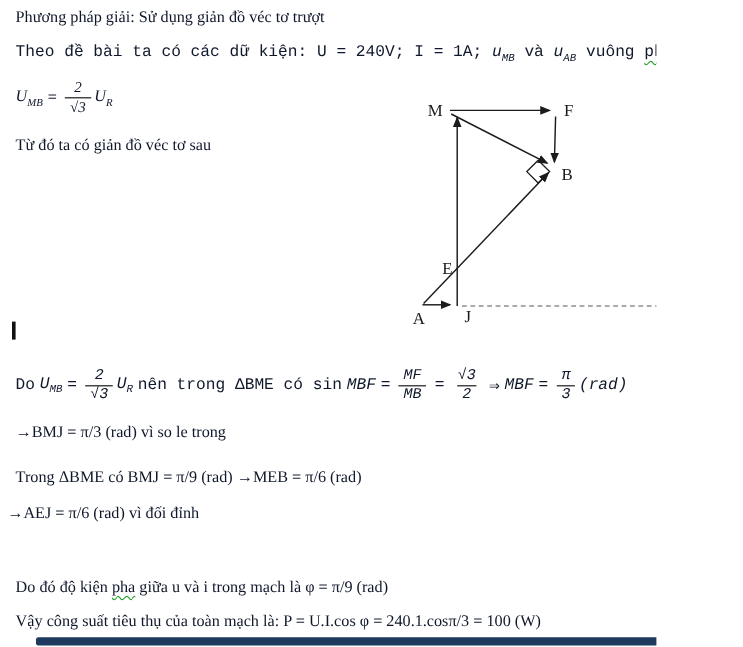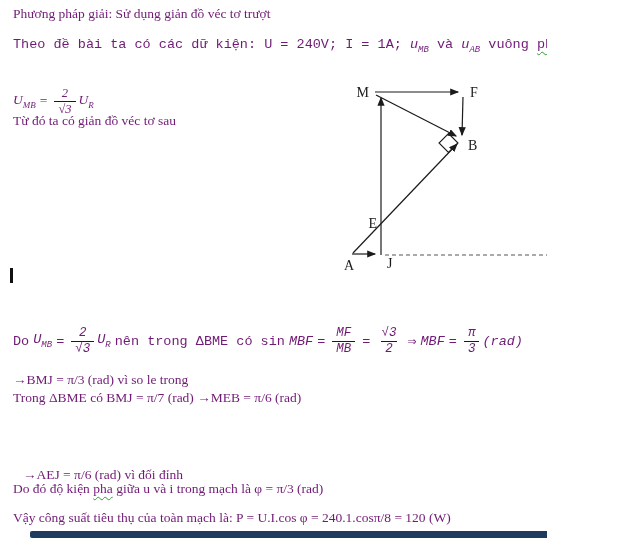--- a/index.html
+++ b/index.html
@@ -1,23 +1,23 @@
 <!DOCTYPE html>
 <html><head>
 <meta charset="utf-8">
 <style>
   html,body{margin:0;padding:0;background:#fff;}
   #page{position:relative;width:547px;height:539px;background:#ffffff;overflow:hidden;
-        font-family:"Liberation Serif","DejaVu Serif",serif;color:#701a75;font-size:13.5px;}
+        font-family:"Liberation Serif","DejaVu Serif",serif;color:#0f172a;font-size:13.5px;}
   .absline{position:absolute;white-space:nowrap;}
   .it{font-style:italic;}
   sub.vs{font-size:9px;font-style:italic;vertical-align:-4px;letter-spacing:0;}
   .squig{text-decoration-line:underline;text-decoration-style:wavy;
          text-decoration-color:#2f9e2f;text-decoration-thickness:1px;text-underline-offset:3px;}
-  .mathrow{display:flex;align-items:center;margin-top:20px;}
+  .mathrow{display:flex;align-items:center;}
   .frac{display:inline-flex;flex-direction:column;align-items:center;line-height:1.15;
         font-size:12.5px;font-style:italic;margin:0 3px;}
   .frac .den{border-top:1px solid #1b1b1b;}
   .frac .num,.frac .den{padding:0 4px;}
   .op{margin:0 4px;}
   .cursor{position:absolute;left:10px;top:268px;width:3px;height:15px;background:#111;}
   .hscroll{position:absolute;left:30px;top:531px;width:561px;height:7px;
            background:#1e3a5f;border-radius:2px;}
   svg text{font-family:"Liberation Serif","DejaVu Serif",serif;font-size:14px;fill:#1b1b1b;}
 </style>
@@ -106,25 +106,25 @@
     <span class="op" style="font-size:15px;">⇒</span>
     <span class="it">MBF</span>
     <span class="op">=</span>
     <span class="frac">
         <span class="num">π</span>
         <span class="den">3</span>
       </span>
     <span class="it">(rad)</span>
   </div>
 
-  <div class="absline" style="left:13px;top:372px;">→BMJ = π/3 (rad) vì so le trong</div>
-  <div class="absline" style="left:13px;top:390px;">Trong ΔBME có BMJ = π/7 (rad) →MEB = π/6 (rad)</div>
-  <div class="absline" style="left:23px;top:420px;margin-top:47px;">→AEJ = π/6 (rad) vì đối đỉnh</div>
+  <div class="absline" style="left:13px;top:352px;">→BMJ = π/3 (rad) vì so le trong</div>
+  <div class="absline" style="left:13px;top:390px;">Trong ΔBME có BMJ = π/9 (rad) →MEB = π/6 (rad)</div>
+  <div class="absline" style="left:6px;top:420px;">→AEJ = π/6 (rad) vì đối đỉnh</div>
 
   <div class="absline" style="left:13px;top:481px;">
-    <span>Do đó độ kiện </span><span class="squig">pha</span><span> giữa u và i trong mạch là φ = π/3 (rad)</span>
+    <span>Do đó độ kiện </span><span class="squig">pha</span><span> giữa u và i trong mạch là φ = π/9 (rad)</span>
   </div>
 
-  <div class="absline" style="left:13px;top:510px;">Vậy công suất tiêu thụ của toàn mạch là: P = U.I.cos φ = 240.1.cosπ/8 = 120 (W)</div>
+  <div class="absline" style="left:13px;top:510px;">Vậy công suất tiêu thụ của toàn mạch là: P = U.I.cos φ = 240.1.cosπ/3 = 100 (W)</div>
 
   <div class="hscroll"></div>
 
 </div>
 
 </body></html>

